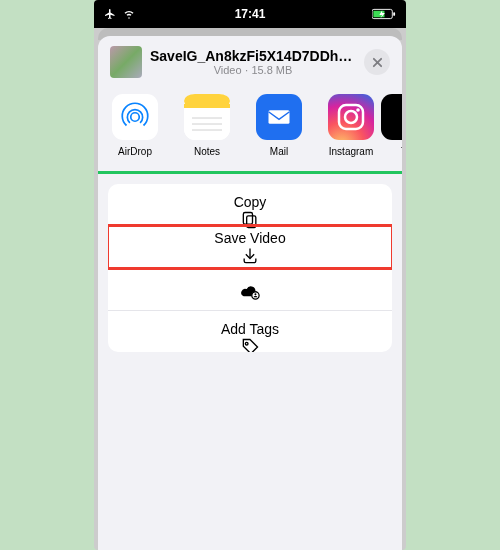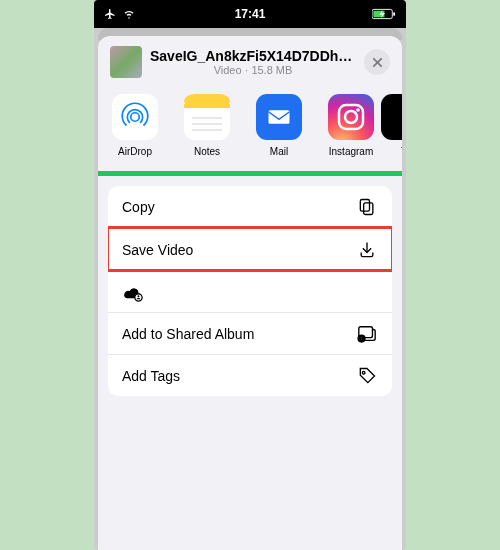--- a/index.html
+++ b/index.html
@@ -64,21 +64,21 @@
   }
   .file-meta { font-size: 11px; color: #8a8a8e; text-align: center; }
   .close-btn {
     width: 26px; height: 26px; border-radius: 50%;
     background: #e4e4e8; display: flex; align-items: center; justify-content: center;
     color: #7d7d82; font-weight: 600;
     flex: 0 0 auto;
   }
   .share-row {
     display: flex; gap: 18px; overflow: hidden; padding: 4px 0 14px 0;
-    border-bottom: 5px solid #22c55e; margin: 0 -10px 10px -10px;
+    border-bottom: 3px solid #22c55e; margin: 0 -10px 10px -10px;
     padding-left: 10px;
   }
   .share-target {
     flex: 0 0 auto; width: 54px; display: flex; flex-direction: column; align-items: center; gap: 6px;
   }
   .share-target .ticon {
     width: 46px; height: 46px; border-radius: 11px; display: flex; align-items: center; justify-content: center;
   }
   .share-target .tlabel { font-size: 10px; color: #000; }
   .ic-airdrop { background: #fff; }
@@ -86,28 +86,30 @@
   .ic-notes { background: #fff; }
   .ic-insta { background: #fff; }
   .ic-extra { background: #000; border-radius: 50%; }
   .action-list {
     background: #fff; border-radius: 10px; overflow: hidden;
   }
   .action {
     display: flex; align-items: center; justify-content: space-between;
     padding: 10px 14px; height: 42px; font-size: 14px; color: #000;
     border-top: 1px solid #e5e5ea;
+    flex-direction: column;
   }
   .action:first-child { border-top: none; }
   .action .aicon { width: 22px; height: 22px; display:flex; align-items:center; justify-content:center; }
   .highlight {
     outline: 3px solid #ef3a2f;
     outline-offset: -1px;
     position: relative;
     z-index: 2;
+    justify-content: center;
   }
   .edit-link {
     color: #1f6ff0; font-size: 14px; padding: 14px 14px; 
   }
   svg { display: block; }
 </style>
 </head>
 <body>
 
 <div class="phone">
@@ -242,32 +244,20 @@
         <span class="aicon">
           <svg width="22" height="20" viewBox="0 0 24 22" fill="#000">
               <path d="M18 12a5 5 0 0 0-9.6-2A4 4 0 0 0 5 18h12a3 3 0 0 0 1-6z"></path>
               <circle cx="18" cy="17" r="4" fill="#fff" stroke="#000" stroke-width="1.4"></circle>
               <circle cx="18" cy="15.8" r="1.1" fill="#000"></circle>
               <path d="M15.7 19a2.4 2.4 0 0 1 4.6 0z" fill="#000"></path>
             </svg>
         </span>
       </div>
       <div class="action">
-        <span>Add to Shared Album</span>
-        <span class="aicon">
-          <svg width="22" height="20" viewBox="0 0 24 22" fill="none" stroke="#000" stroke-width="1.5">
-              <rect x="6" y="6" width="15" height="12" rx="2"></rect>
-              <rect x="3" y="3" width="15" height="12" rx="2" fill="#fff"></rect>
-              <circle cx="6" cy="16" r="4.5" fill="#000" stroke="none"></circle>
-              <circle cx="6" cy="14.8" r="1.1" fill="#fff"></circle>
-              <path d="M3.6 18a2.5 2.5 0 0 1 4.8 0z" fill="#fff"></path>
-            </svg>
-        </span>
-      </div>
-      <div class="action">
         <span>Add Tags</span>
         <span class="aicon">
           <svg width="20" height="20" viewBox="0 0 24 24" fill="none" stroke="#000" stroke-width="1.6">
               <path d="M12 3l9 9-8 8-9-9V3h8z"></path>
               <circle cx="8" cy="8" r="1.6"></circle>
             </svg>
         </span>
       </div>
     </div>
 

